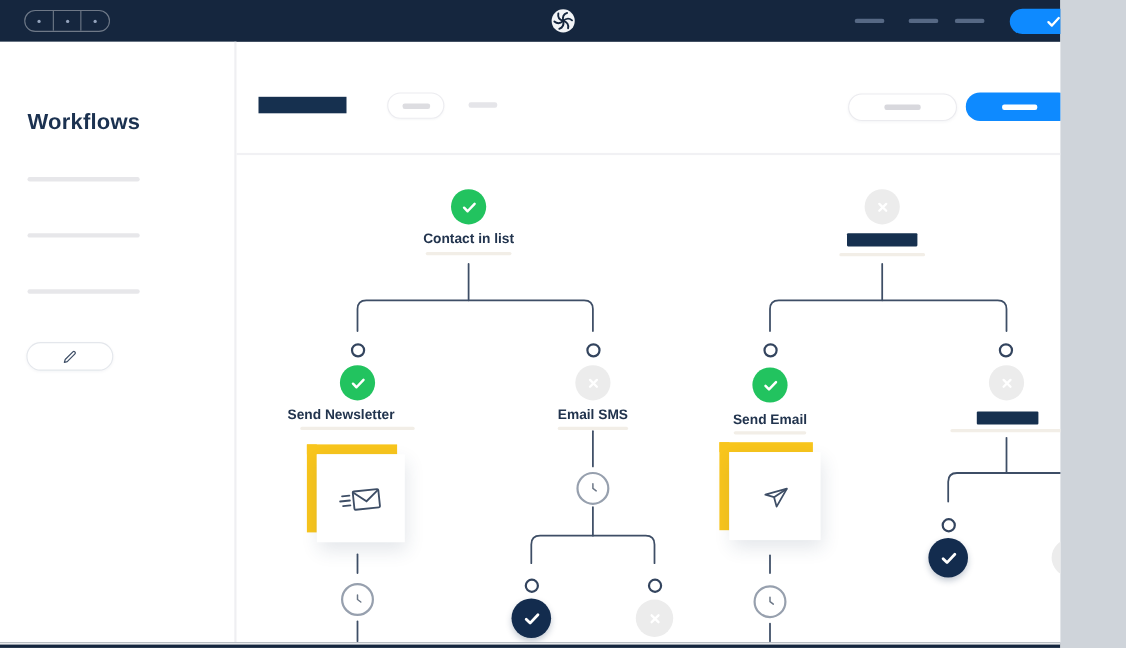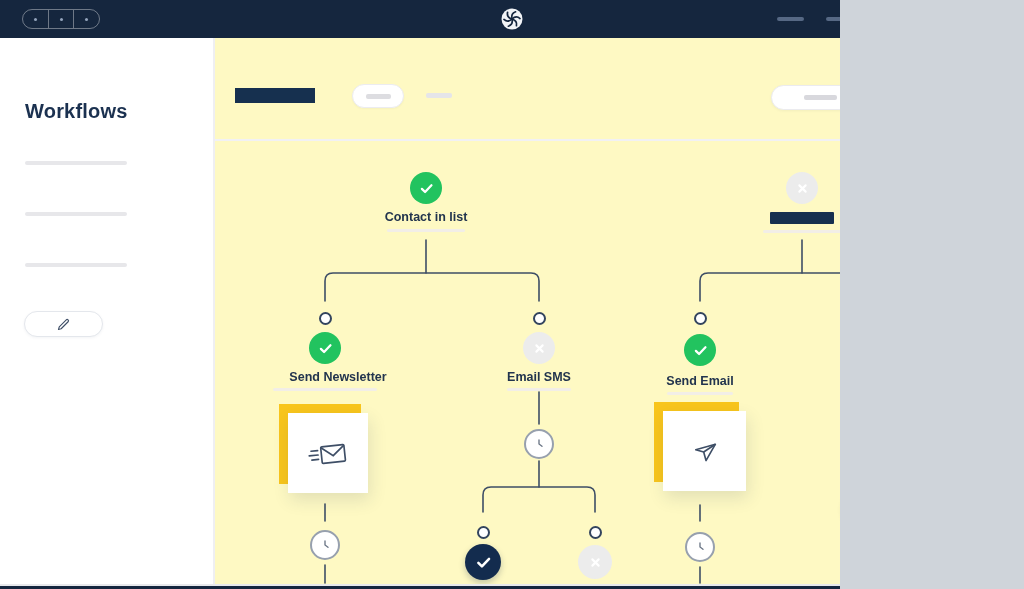--- a/index.html
+++ b/index.html
@@ -1,19 +1,19 @@
 <!DOCTYPE html>
 <html><head>
 <meta charset="utf-8">
 <style>
   * { margin:0; padding:0; box-sizing:border-box; }
   html,body { background:#cfd4da; }
   .page {
-    position:relative; width:840px; height:589px; overflow:hidden;
-    background:#fef9c3; font-family:"Liberation Sans", sans-serif;
+    position:relative; width:964px; height:589px; overflow:hidden;
+    background:#ffffff; font-family:"Liberation Sans", sans-serif;
   }
   
   .topbar {
     position:absolute; left:0; top:0; right:0; height:38px;
     background:#15263E; display:flex; align-items:center;
   }
   .win-controls {
     position:absolute; left:22px; top:9px; width:78px; height:20px;
     border:1px solid rgba(255,255,255,.38); border-radius:10px;
     display:flex; overflow:hidden;
@@ -187,21 +187,21 @@
   <div class="nunderline" style="left:387px; top:229px; width:78px"></div>
 
   <span class="node-circle" style="left:319px; top:312px"></span>
   <span class="node-circle" style="left:533px; top:312px"></span>
 
   <div class="status st-32 st-green" style="left:309px; top:332px">
     <svg viewBox="0 0 24 24" width="17" height="17">
         <path d="M5.5 12.5l4.5 4.5L19 7.5" stroke="#fff" stroke-width="3.2" fill="none" stroke-linecap="round" stroke-linejoin="round"></path>
       </svg>
   </div>
-  <div class="nlabel" style="left:338px; top:370px">Send Newsletter</div>
+  <div class="nlabel" style="left:310px; top:370px">Send Newsletter</div>
   <div class="nunderline" style="left:273px; top:388px; width:104px"></div>
 
   <div class="status st-32 st-gray" style="left:523px; top:332px">
     <svg viewBox="0 0 24 24" width="15" height="15">
         <path d="M7 7l10 10M17 7L7 17" stroke="#fff" stroke-width="3.4" stroke-linecap="round"></path>
       </svg>
   </div>
   <div class="nlabel" style="left:539px; top:370px">Email SMS</div>
   <div class="nunderline" style="left:507px; top:388px; width:64px"></div>
 

